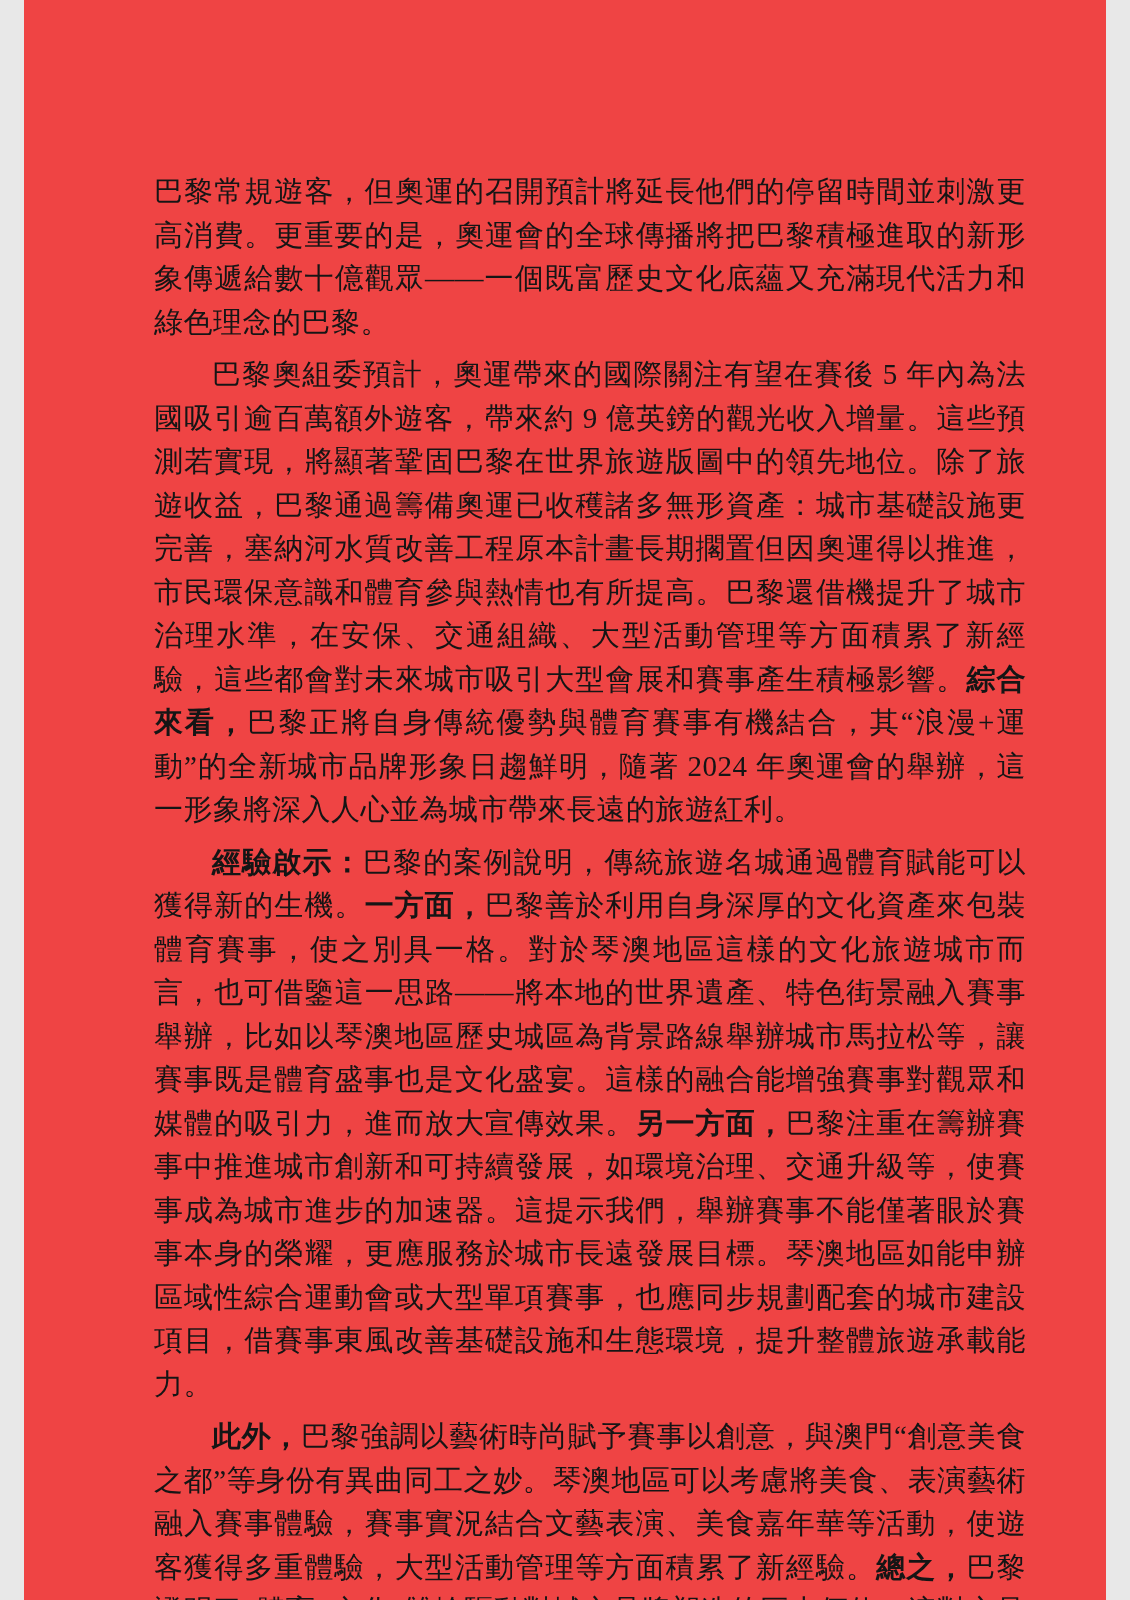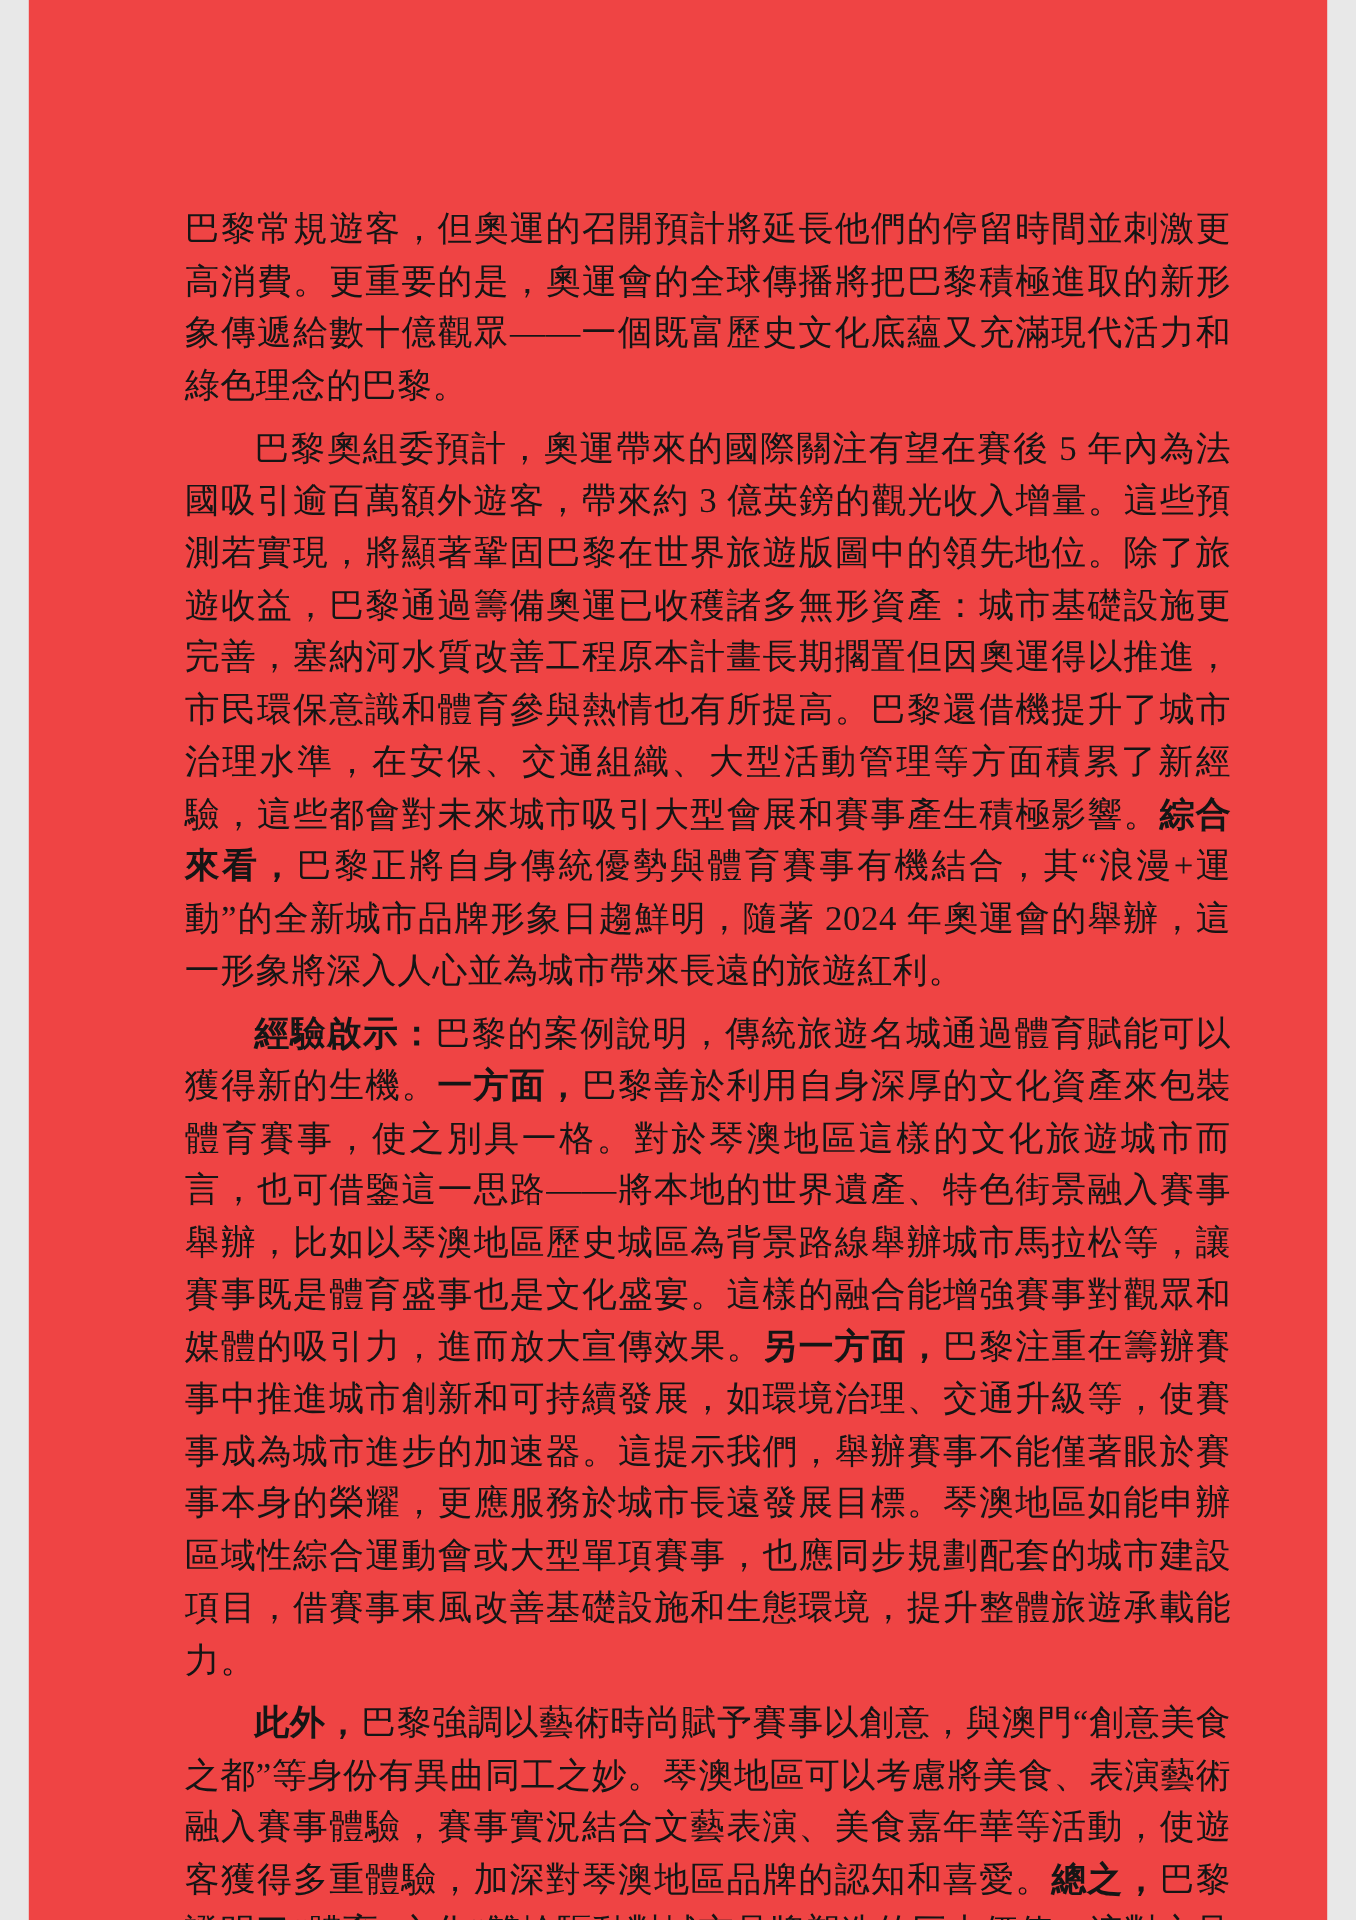--- a/index.html
+++ b/index.html
@@ -47,17 +47,17 @@
     color: #1c1c1c;
     letter-spacing: 1px;
   }
 </style>
 </head>
 <body>
 
 <div class="page">
   <div class="doc-body">
       <p class="para noindent"><span>巴黎常規遊客，但奧運的召開預計將延長他們的停留時間並刺激更高消費。更重要的是，奧運會的全球傳播將把巴黎積極進取的新形象傳遞給數十億觀眾——一個既富歷史文化底蘊又充滿現代活力和綠色理念的巴黎。</span></p>
-      <p class="para"><span>巴黎奧組委預計，奧運帶來的國際關注有望在賽後 5 年內為法國吸引逾百萬額外遊客，帶來約 3 億英鎊的觀光收入增量。這些預測若實現，將顯著鞏固巴黎在世界旅遊版圖中的領先地位。除了旅遊收益，巴黎通過籌備奧運已收穫諸多無形資產：城市基礎設施更完善，塞納河水質改善工程原本計畫長期擱置但因奧運得以推進，市民環保意識和體育參與熱情也有所提高。巴黎還借機提升了城市治理水準，在安保、交通組織、大型活動管理等方面積累了新經驗，這些都會對未來城市吸引大型會展和賽事產生積極影響。</span><span class="bold">綜合來看，</span><span>巴黎正將自身傳統優勢與體育賽事有機結合，其“浪漫+運動”的全新城市品牌形象日趨鮮明，隨著 2024 年奧運會的舉辦，這一形象將深入人心並為城市帶來長遠的旅遊紅利。</span></p>
+      <p class="para"><span>巴黎奧組委預計，奧運帶來的國際關注有望在賽後 5 年內為法國吸引逾百萬額外遊客，帶來約 9 億英鎊的觀光收入增量。這些預測若實現，將顯著鞏固巴黎在世界旅遊版圖中的領先地位。除了旅遊收益，巴黎通過籌備奧運已收穫諸多無形資產：城市基礎設施更完善，塞納河水質改善工程原本計畫長期擱置但因奧運得以推進，市民環保意識和體育參與熱情也有所提高。巴黎還借機提升了城市治理水準，在安保、交通組織、大型活動管理等方面積累了新經驗，這些都會對未來城市吸引大型會展和賽事產生積極影響。</span><span class="bold">綜合來看，</span><span>巴黎正將自身傳統優勢與體育賽事有機結合，其“浪漫+運動”的全新城市品牌形象日趨鮮明，隨著 2024 年奧運會的舉辦，這一形象將深入人心並為城市帶來長遠的旅遊紅利。</span></p>
       <p class="para"><span class="bold">經驗啟示：</span><span>巴黎的案例說明，傳統旅遊名城通過體育賦能可以獲得新的生機。</span><span class="bold">一方面，</span><span>巴黎善於利用自身深厚的文化資產來包裝體育賽事，使之別具一格。對於琴澳地區這樣的文化旅遊城市而言，也可借鑒這一思路——將本地的世界遺產、特色街景融入賽事舉辦，比如以琴澳地區歷史城區為背景路線舉辦城市馬拉松等，讓賽事既是體育盛事也是文化盛宴。這樣的融合能增強賽事對觀眾和媒體的吸引力，進而放大宣傳效果。</span><span class="bold">另一方面，</span><span>巴黎注重在籌辦賽事中推進城市創新和可持續發展，如環境治理、交通升級等，使賽事成為城市進步的加速器。這提示我們，舉辦賽事不能僅著眼於賽事本身的榮耀，更應服務於城市長遠發展目標。琴澳地區如能申辦區域性綜合運動會或大型單項賽事，也應同步規劃配套的城市建設項目，借賽事東風改善基礎設施和生態環境，提升整體旅遊承載能力。</span></p>
-      <p class="para"><span class="bold">此外，</span><span>巴黎強調以藝術時尚賦予賽事以創意，與澳門“創意美食之都”等身份有異曲同工之妙。琴澳地區可以考慮將美食、表演藝術融入賽事體驗，賽事實況結合文藝表演、美食嘉年華等活動，使遊客獲得多重體驗，加深對琴澳地區品牌的認知和喜愛。</span><span class="bold">總之，</span><span>巴黎證明了“體育+文化”雙輪驅動對城市品牌塑造的巨大價值，這對立足文化優勢謀求旅遊升級的琴澳地區來說，具有重要借鑒意義。</span></p>
+      <p class="para"><span class="bold">此外，</span><span>巴黎強調以藝術時尚賦予賽事以創意，與澳門“創意美食之都”等身份有異曲同工之妙。琴澳地區可以考慮將美食、表演藝術融入賽事體驗，賽事實況結合文藝表演、美食嘉年華等活動，使遊客獲得多重體驗，大型活動管理等方面積累了新經驗。</span><span class="bold">總之，</span><span>巴黎證明了“體育+文化”雙輪驅動對城市品牌塑造的巨大價值，這對立足文化優勢謀求旅遊升級的琴澳地區來說，具有重要借鑒意義。</span></p>
     </div>
 </div>
 
 </body></html>

